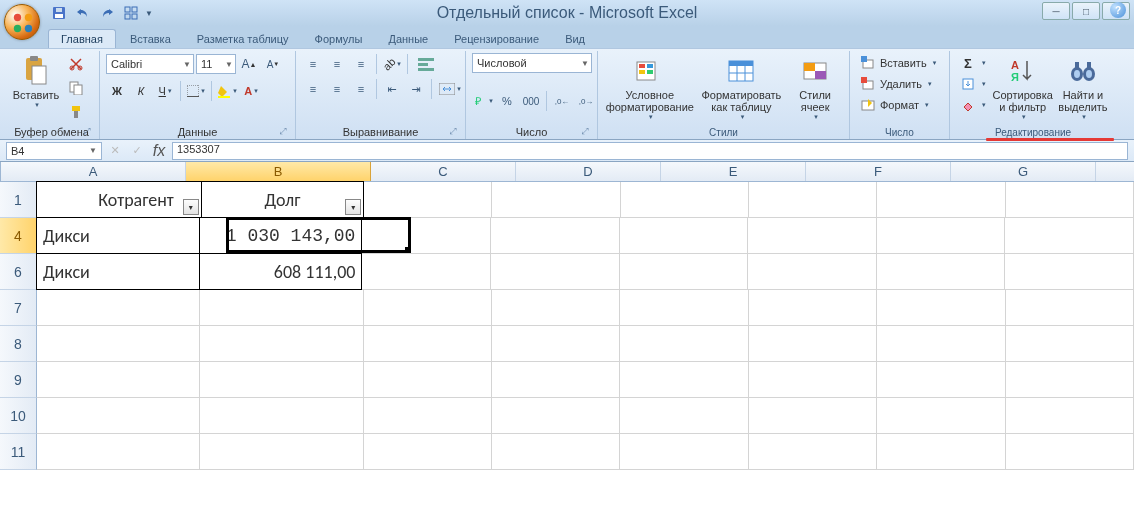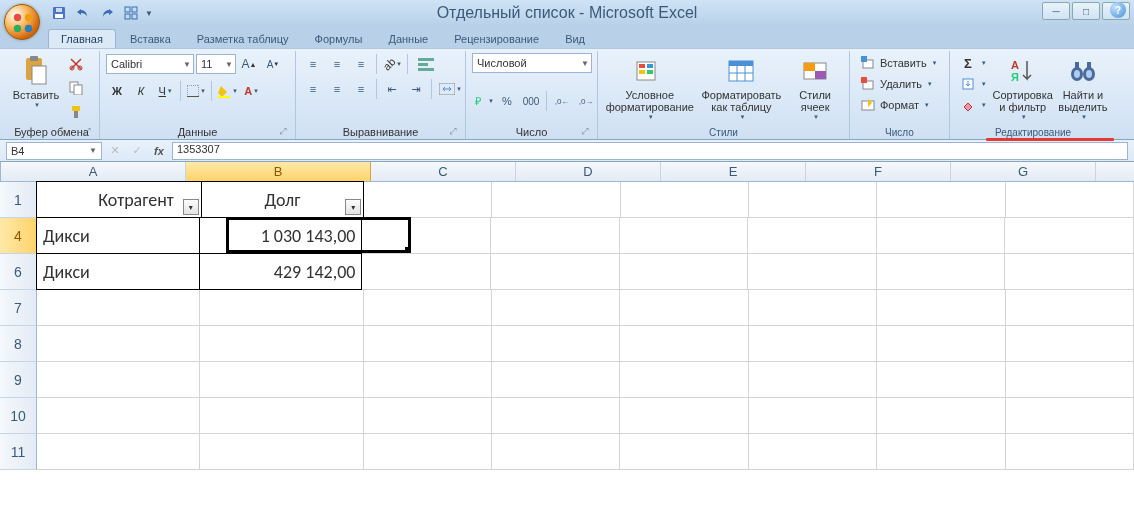--- a/index.html
+++ b/index.html
@@ -29,21 +29,21 @@
 .row{display:flex;gap:2px;align-items:center}
 .sep{width:1px;height:20px;background:#b0c7e0;margin:0 2px}
 .txtbtn{display:flex;align-items:center;gap:4px;height:20px;padding:0 4px;font-size:10px;color:#3b5a7a;border-radius:2px}
 .txtbtn .ic{width:16px;height:16px;display:flex;align-items:center;justify-content:center}
 .dd-arr{font-size:7px;color:#3b5a7a;margin-left:2px}
 .red-under{position:absolute;height:3px;background:#e53935;border-radius:1px}
 .formula-bar{height:22px;background:linear-gradient(#e9f2fb,#dce9f7);border-bottom:1px solid #8aa5c2;display:flex;align-items:center;padding:0 6px;gap:4px}
 .namebox{width:96px;height:18px;background:#fff;border:1px solid #9ab5d4;display:flex;align-items:center;padding:0 4px;font-size:11px}
 .namebox .dd{margin-left:auto;font-size:8px;color:#666}
 .fb-btn{width:18px;height:18px;display:flex;align-items:center;justify-content:center;color:#6a88aa;border-radius:50%}
-.fx{font-style:italic;font-weight:bold;font-size:11px;color:#555}
+.fx{font-style:italic;font-weight:normal;font-size:16px;color:#555}
 .fb-input{flex:1;height:18px;background:#fff;border:1px solid #9ab5d4;padding:0 4px;font-size:11px}
 .grid-area{position:relative;background:#fff;height:358px;overflow:hidden}
 .colheads{display:flex;height:20px;background:linear-gradient(#f5f8fc,#e3ebf5);border-bottom:1px solid #9db6d3}
 .corner{width:42px;border-right:1px solid #9db6d3;background:linear-gradient(#f5f8fc,#e3ebf5);position:relative}
 .corner::after{content:"";position:absolute;right:2px;bottom:2px;border:5px solid transparent;border-bottom-color:#8aa5c2;border-right-color:#8aa5c2}
 .colhead{border-right:1px solid #c5d4e6;display:flex;align-items:center;justify-content:center;font-size:13px;color:#3b5a7a}
 .colhead.sel{background:linear-gradient(#ffe9a8,#ffd36b);border-right:1px solid #d9a33a;color:#8a5a00}
 .gridrows{position:relative}
 .gridrow{display:flex;height:36px}
 .rowhead{width:42px;background:linear-gradient(90deg,#f5f8fc,#e3ebf5);border-right:1px solid #9db6d3;border-bottom:1px solid #c5d4e6;display:flex;align-items:center;justify-content:center;font-size:14px;color:#3b5a7a}
@@ -437,32 +437,32 @@
         <div class="cell" style="width: 145px;"></div>
         <div class="cell" style="width: 145px;"></div>
         <div class="cell" style="width: 145px;"></div>
         <div class="cell" style="width: 145px;"></div>
         <div class="cell" style="width: 145px;"></div>
         <div class="cell" style="width: 145px;"></div>
       </div>
       <div class="gridrow">
         <div class="rowhead sel">4</div>
         <div class="cell tblcell" style="width: 185px;">Дикси</div>
-        <div class="cell tblcell num" style="width: 185px;">1 030 143,00</div>
+        <div class="cell tblcell num" style="width: 185px; font-family: Liberation Mono, monospace;">1 030 143,00</div>
         <div class="cell" style="width: 145px;"></div>
         <div class="cell" style="width: 145px;"></div>
         <div class="cell" style="width: 145px;"></div>
         <div class="cell" style="width: 145px;"></div>
         <div class="cell" style="width: 145px;"></div>
         <div class="cell" style="width: 145px;"></div>
       </div>
       <div class="gridrow">
         <div class="rowhead">6</div>
         <div class="cell tblcell" style="width: 185px;">Дикси</div>
-        <div class="cell tblcell num" style="width: 185px;">429 142,00</div>
+        <div class="cell tblcell num" style="width: 185px;">608 111,00</div>
         <div class="cell" style="width: 145px;"></div>
         <div class="cell" style="width: 145px;"></div>
         <div class="cell" style="width: 145px;"></div>
         <div class="cell" style="width: 145px;"></div>
         <div class="cell" style="width: 145px;"></div>
         <div class="cell" style="width: 145px;"></div>
       </div>
       <div class="gridrow">
         <div class="rowhead">7</div>
         <div class="cell" style="width: 185px;"></div>

